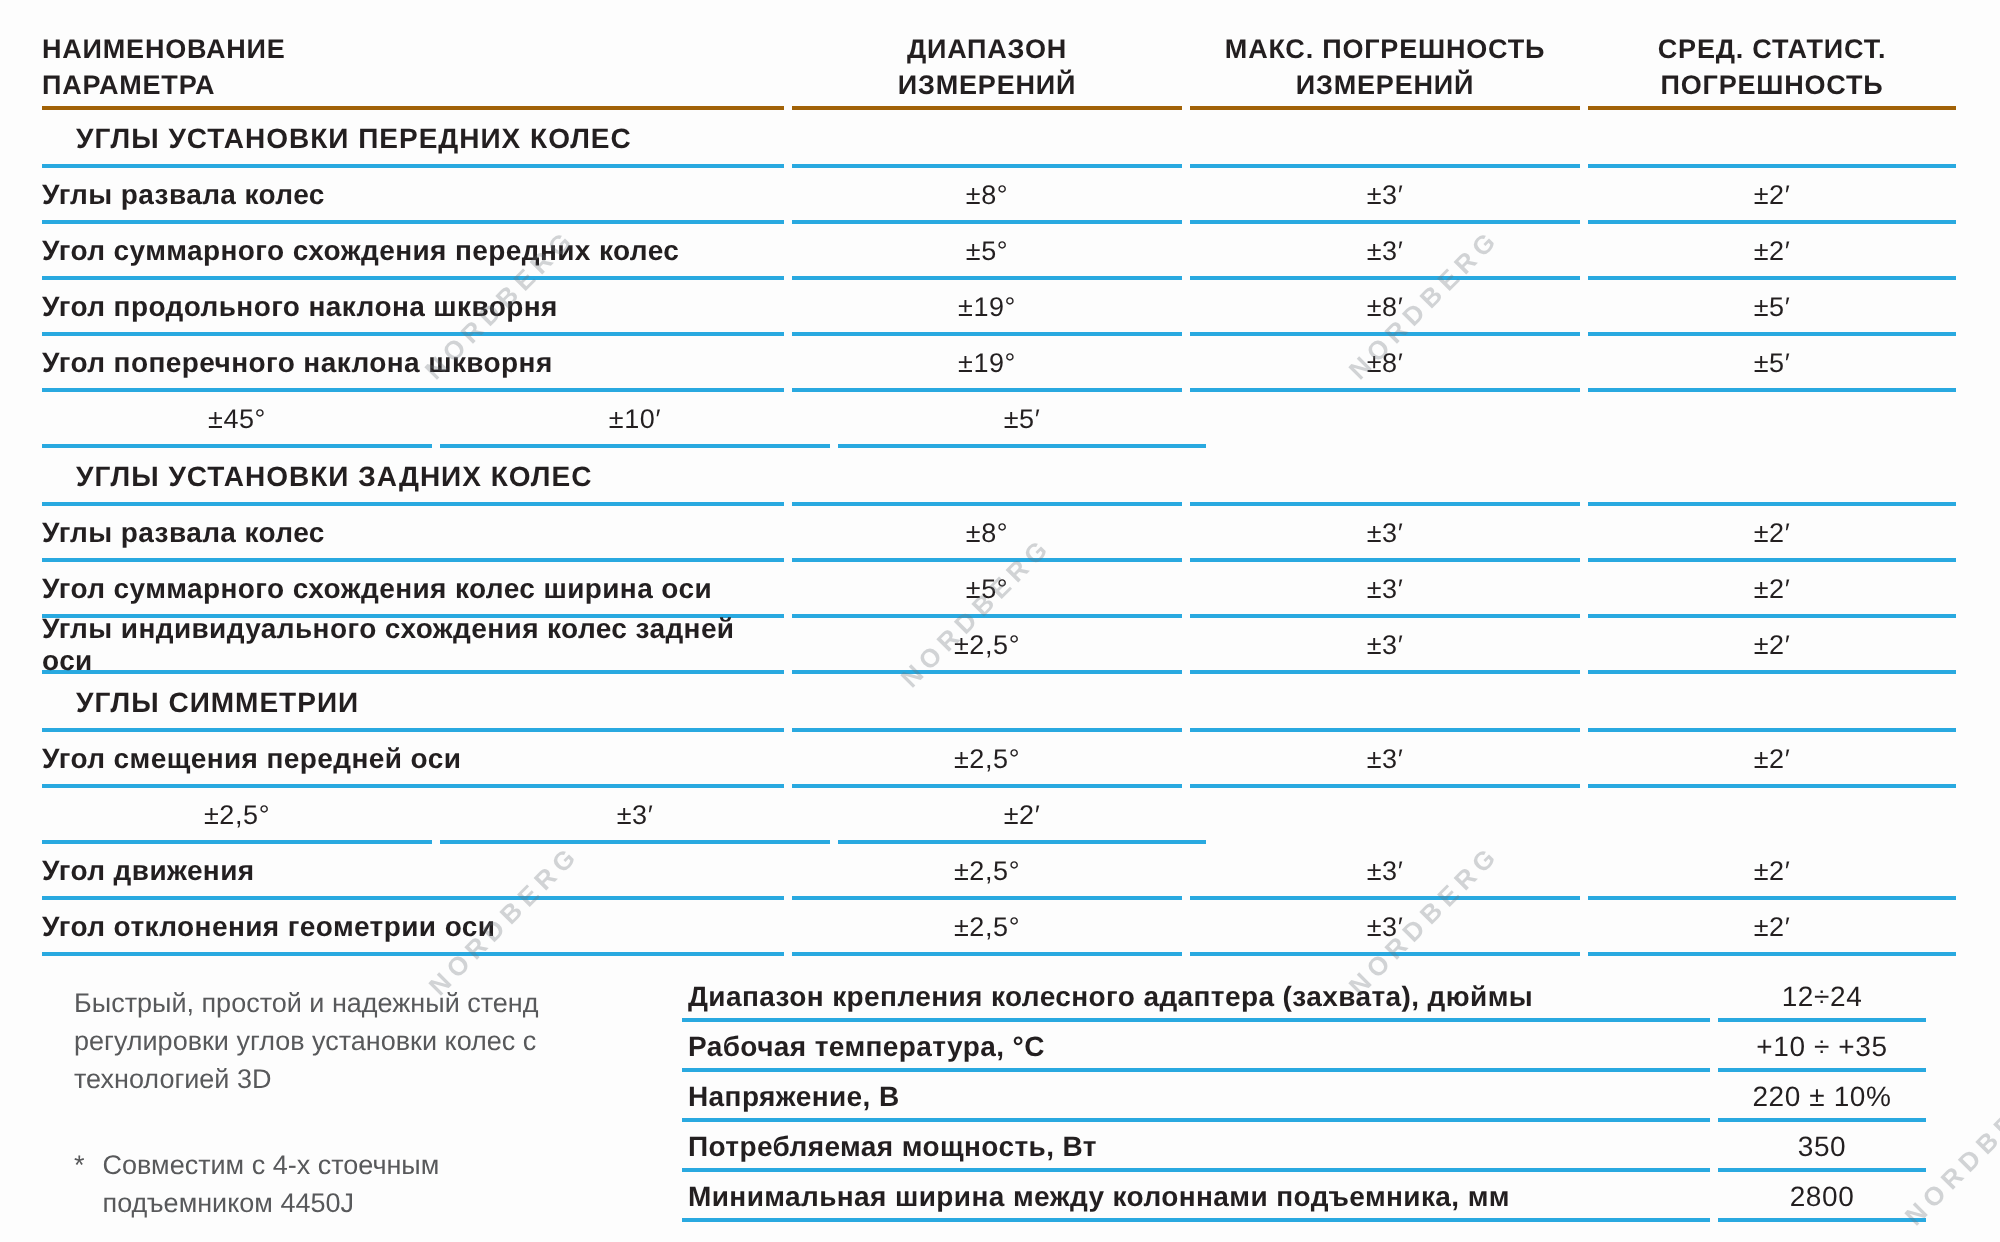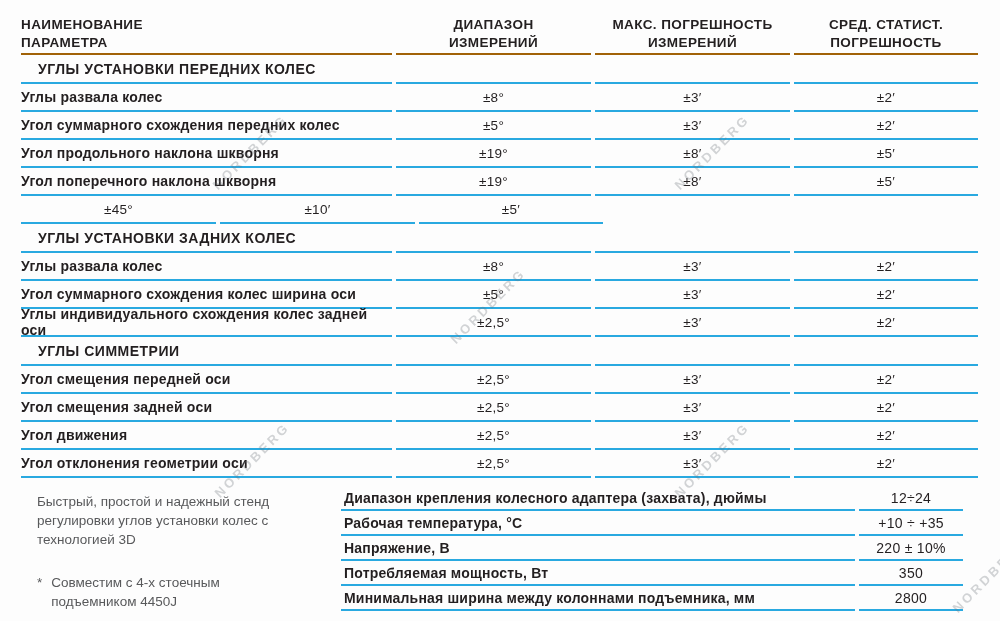--- a/index.html
+++ b/index.html
@@ -239,23 +239,20 @@
           <span class="val">±2,5°</span>
         </div>
       <div class="col-v">
           <span class="val">±3′</span>
         </div>
       <div class="col-v-last">
           <span class="val">±2′</span>
         </div>
     </div>
     <div class="row data-row">
-      <div class="col-name">
-          <span class="param-label">Угол смещения задней оси</span>
-        </div>
       <div class="col-v">
           <span class="val">±2,5°</span>
         </div>
       <div class="col-v">
           <span class="val">±3′</span>
         </div>
       <div class="col-v-last">
           <span class="val">±2′</span>
         </div>
     </div>

